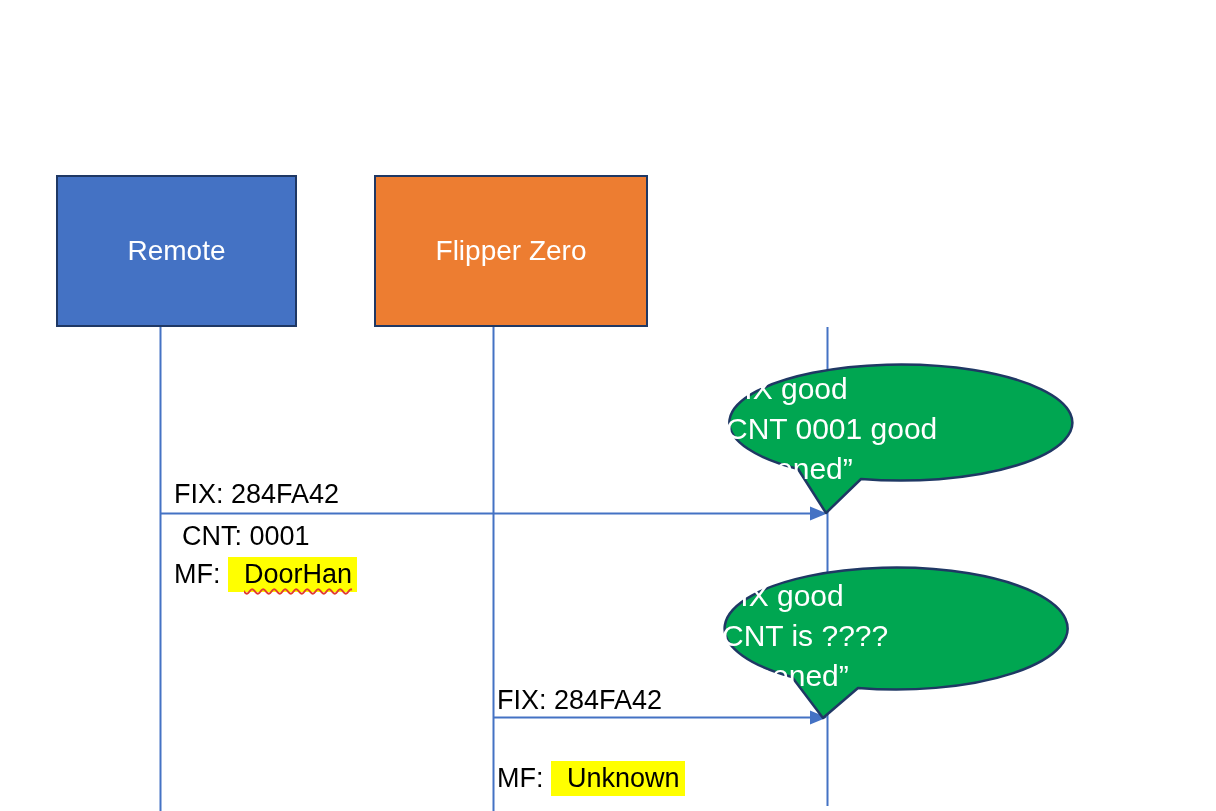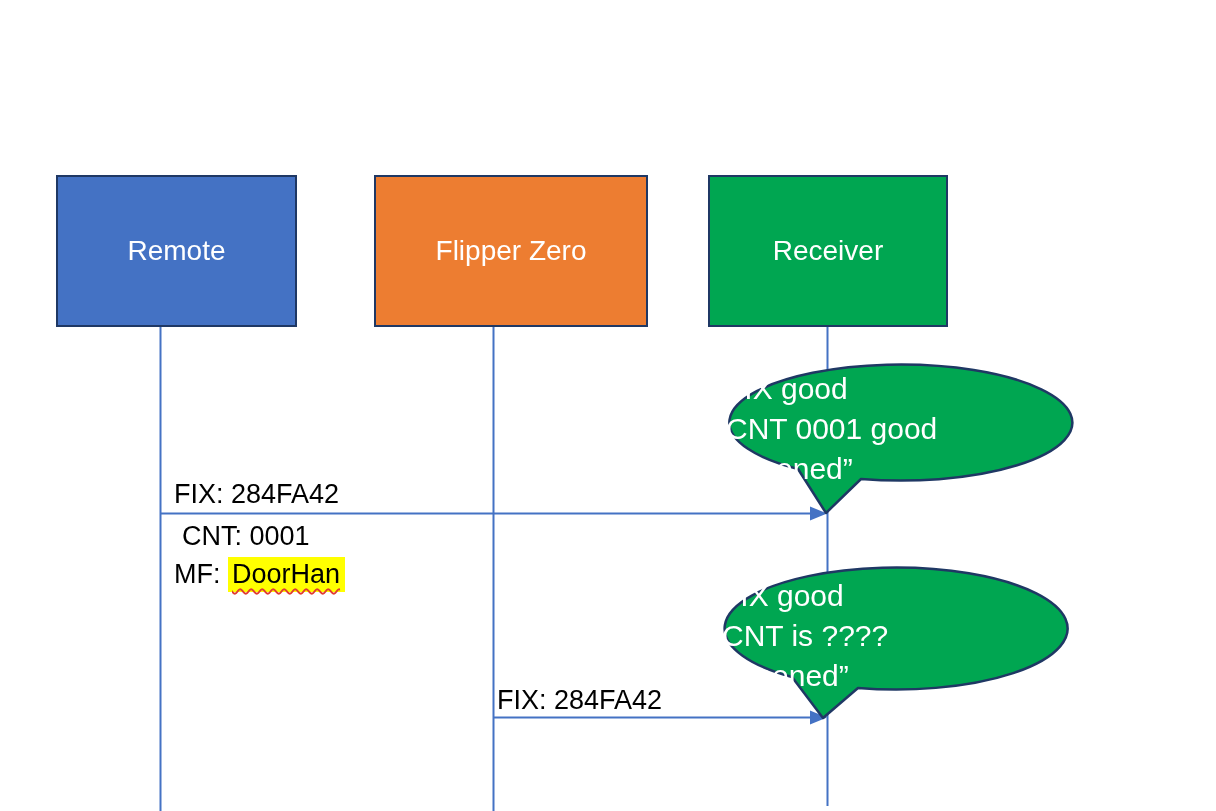--- a/index.html
+++ b/index.html
@@ -22,21 +22,21 @@
     display:flex;align-items:center;justify-content:center;
     color:#ffffff;font-size:28px;
   }
   .box-remote{left:40px;background:#4472c4;margin-left:16px;}
   .box-flipper{left:374px;width:274px;background:#ed7d31;}
   .box-receiver{left:708px;width:240px;background:#00a651;}
 
   .msg-line{
     position:absolute;font-size:27px;color:#000000;white-space:nowrap;line-height:32px;
   }
-  .hl{background:#ffff00;padding:2px 5px 3px 4px;}
+  .hl{background:#ffff00;padding:2px 5px 3px 16px;}
   .squiggle{
     text-decoration-line:underline;
     text-decoration-style:wavy;
     text-decoration-color:#e03c31;
     text-decoration-thickness:1.5px;
     text-underline-offset:5px;
   }
 
   .callout{position:absolute;}
   .callout svg{display:block;}
@@ -66,31 +66,31 @@
     <polygon points="810,710.5 827,717.5 810,724.5" fill="#4472c4"></polygon>
   </svg>
 
 
   <div class="actor-box box-remote">
     <span>Remote</span>
   </div>
   <div class="actor-box box-flipper">
     <span>Flipper Zero</span>
   </div>
-  <div class="actor-box box-receiver">
-    <span>Receiver</span>
-  </div>
 
   <div class="msg-line" style="left:174px;top:478px;">FIX: 284FA42</div>
   <div class="msg-line" style="left:182px;top:520px;">CNT: 0001</div>
   <div class="msg-line" style="left:174px;top:558px;">
     <span>MF: </span><span class="hl squiggle">DoorHan</span>
   </div>
 
   <div class="msg-line" style="left:497px;top:684px;">FIX: 284FA42</div>
+  <div class="msg-line" style="left:497px;top:762px;">
+    <span>MF: </span><span class="hl">Unknown</span>
+  </div>
 
   <div class="callout callout1">
     <svg width="350" height="156" viewBox="0 0 350 156">
       <path d="M 72,107 A 171.5,58 0 1 1 135,117 L 100,151 Z" fill="#00a651" stroke="#1f3864" stroke-width="2.5" stroke-linejoin="round"></path>
     </svg>
     <div class="callout-text">
       <div>FIX good</div>
       <div>CNT 0001 good</div>
       <div>“Opened”</div>
     </div>

